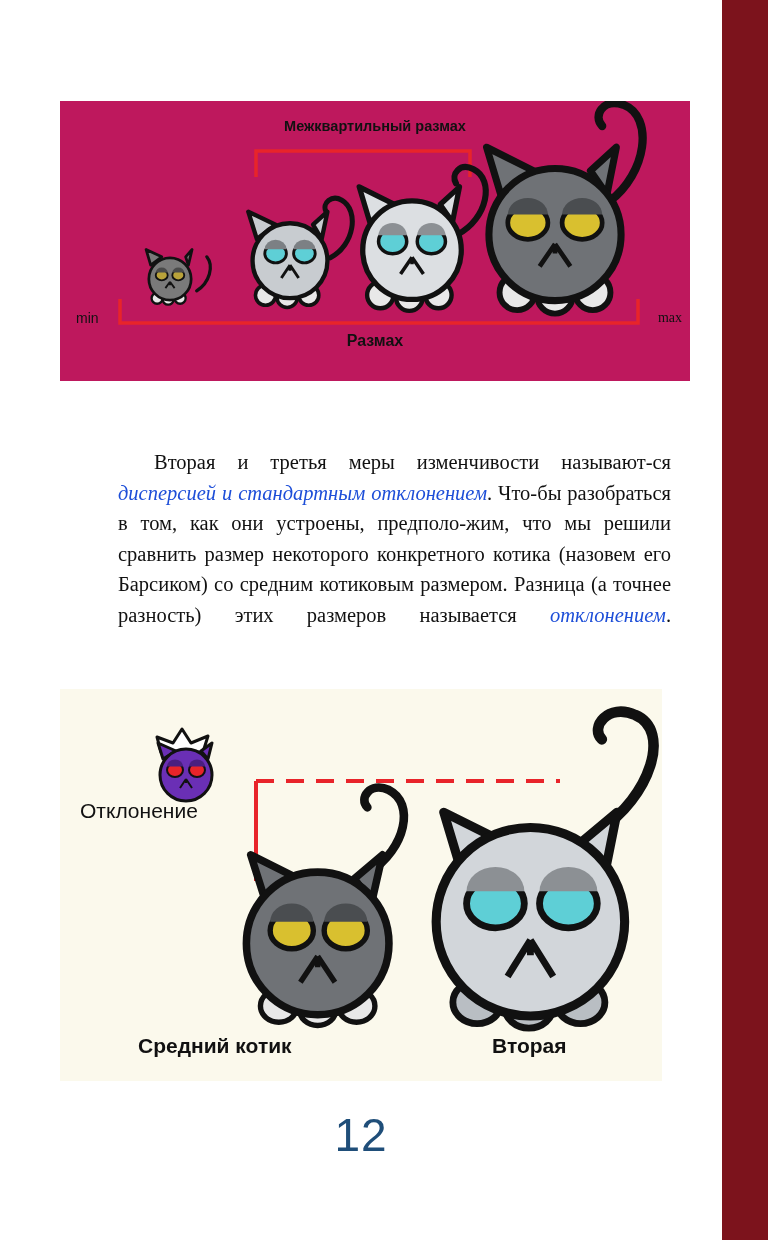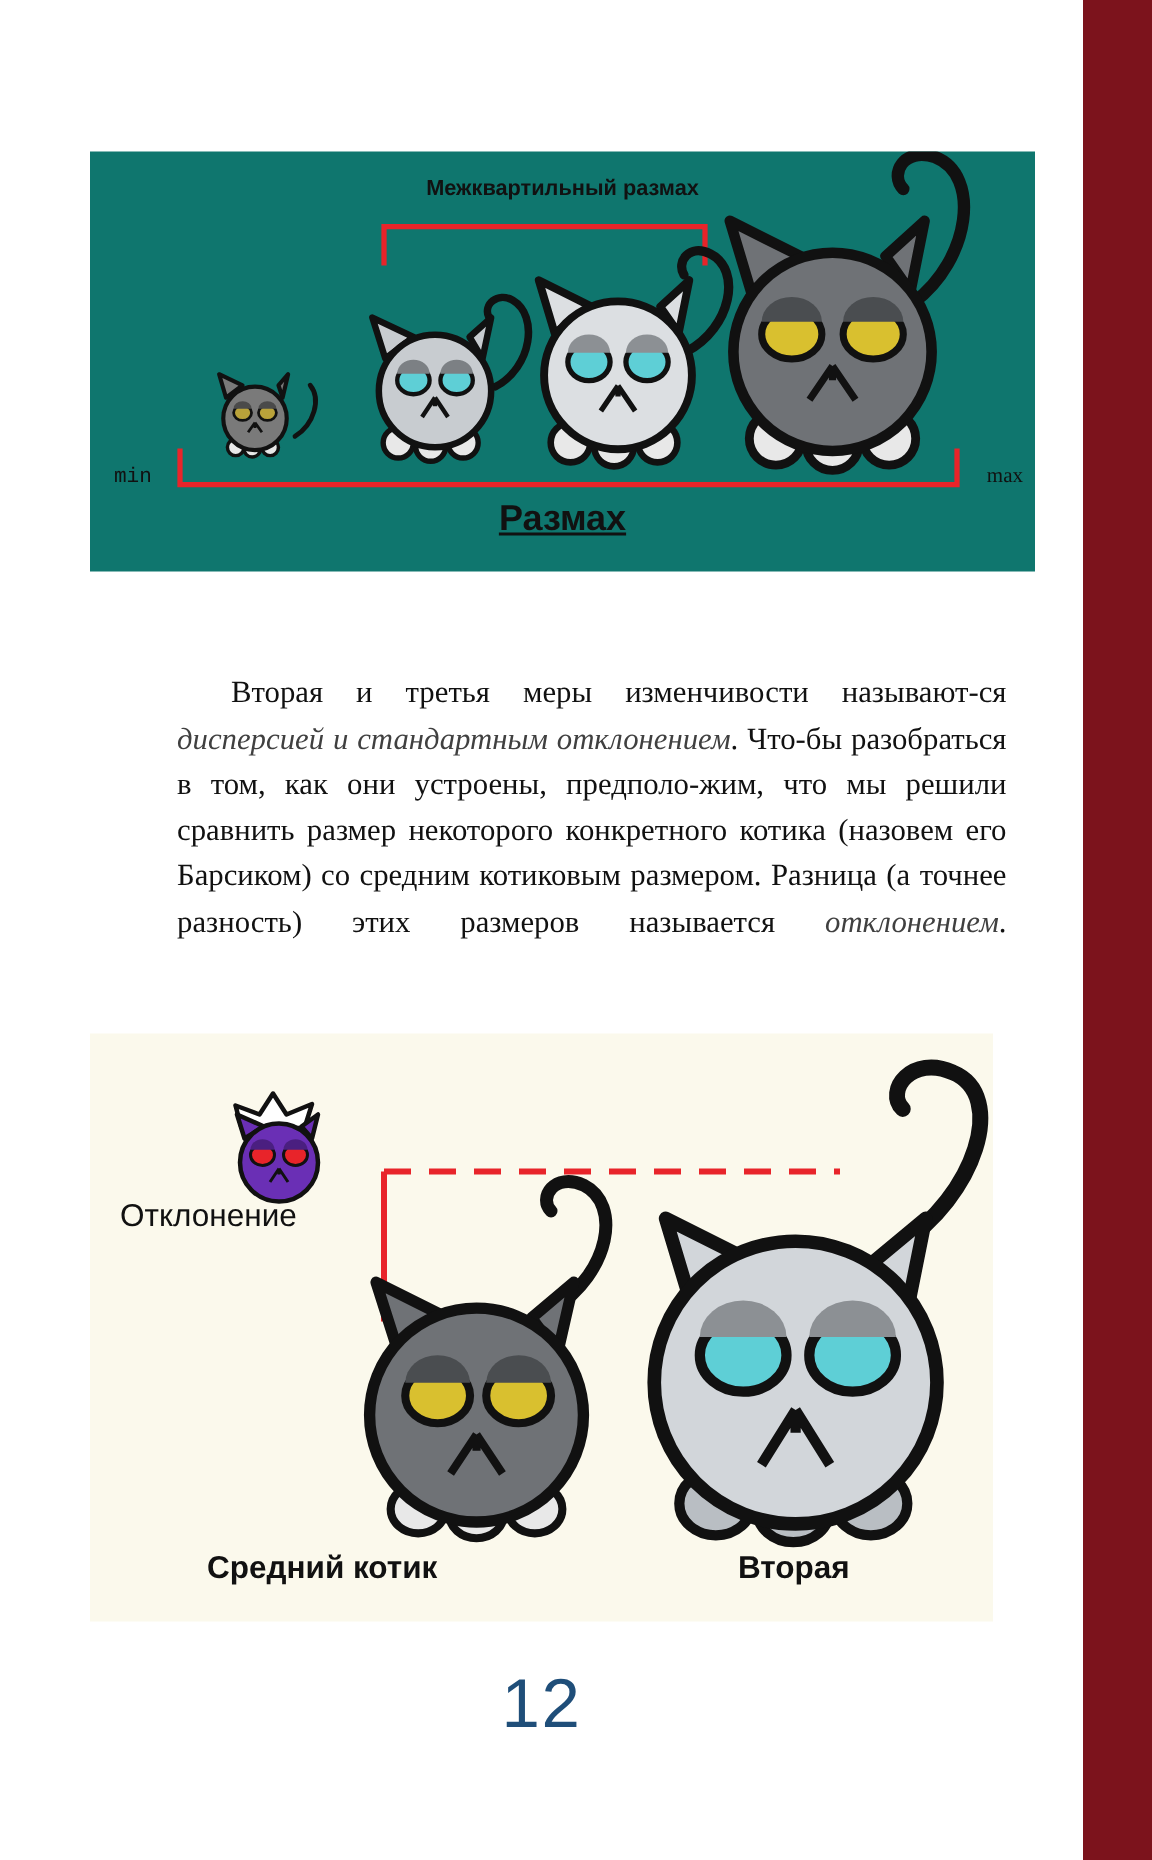--- a/index.html
+++ b/index.html
@@ -30,48 +30,47 @@
     height: 1240px;
     background: #7c131c;
   }
   
   .fig1 {
     position: absolute;
     left: 60px;
     top: 101px;
     width: 630px;
     height: 280px;
-    background: #0f766e;
+    background: #be185d;
   }
   .fig1 .cap-iqr {
     position: absolute;
     left: 0; right: 0;
     top: 17px;
     text-align: center;
     font-family: "Liberation Sans", sans-serif;
     font-weight: bold;
     font-size: 14.5px;
     color: #111;
   }
   .fig1 .cap-range {
     position: absolute;
     left: 0; right: 0;
     top: 231px;
     text-align: center;
     font-family: "Liberation Sans", sans-serif;
     font-weight: bold;
-    font-size: 24px;
-    color: #111;
-    text-decoration: underline;
+    font-size: 16px;
+    color: #111;
   }
   .fig1 .lbl-min {
     position: absolute;
     left: 16px;
     top: 209px;
-    font-family: Liberation Mono, monospace;
+    font-family: Liberation Sans, sans-serif;
     font-size: 14px;
     color: #111;
   }
   .fig1 .lbl-max {
     position: absolute;
     right: 8px;
     top: 209px;
     font-family: Liberation Serif, serif;
     font-size: 14px;
     color: #111;
@@ -87,21 +86,21 @@
     font-family: "Liberation Serif", serif;
     font-size: 20.5px;
     line-height: 30.5px;
     color: #111;
     text-align: justify;
     text-align-last: justify;
   }
   .bodytext p { margin: 0; }
   .bodytext .indent { display: inline-block; width: 36px; }
   .term {
-    color: #404040;
+    color: #1d4ed8;
     font-style: italic;
   }
 
   
   .fig2 {
     position: absolute;
     left: 60px;
     top: 689px;
     width: 602px;
     height: 392px;

